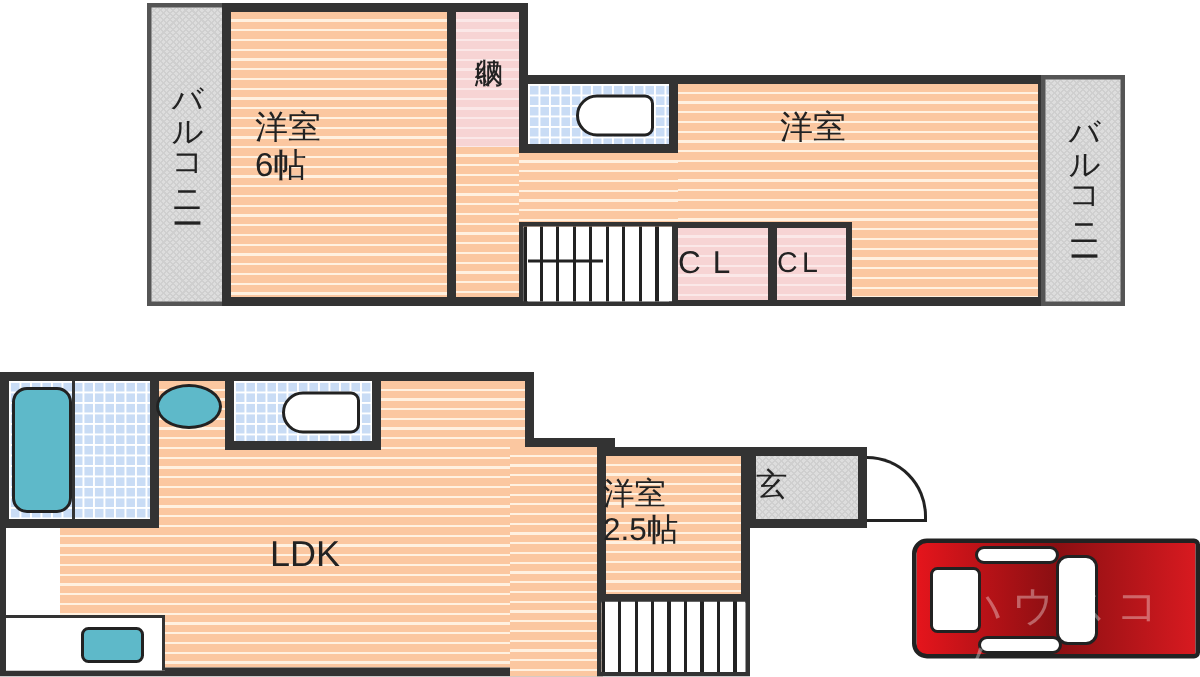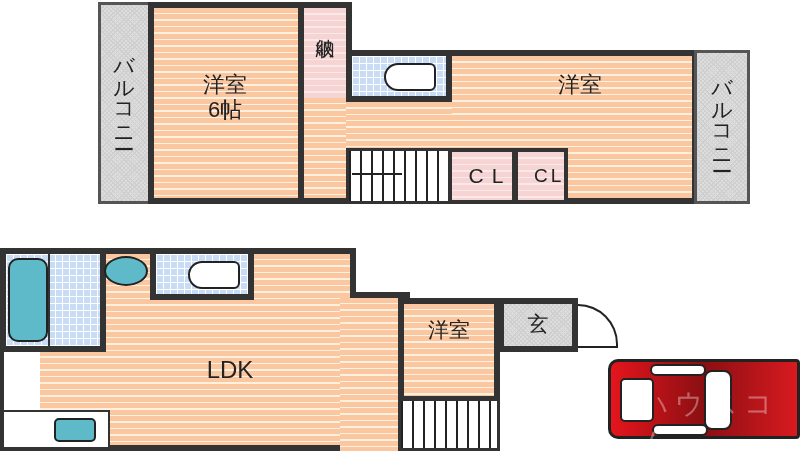--- a/index.html
+++ b/index.html
@@ -1,23 +1,23 @@
 <!DOCTYPE html>
 <html><head>
 <meta charset="utf-8">
 <style>
 html,body{margin:0;padding:0;background:#fff;}
 body{width:800px;height:451px;position:relative;overflow:hidden;font-family:"Liberation Sans",sans-serif;}
 .abs{position:absolute;box-sizing:border-box;}
 .wood{background:repeating-linear-gradient(180deg,#fbc7a0 0px,#fbc7a0 5px,#fff1e0 5px,#fff1e0 6.5px);}
 .tile{background-color:#c9dcf5;background-image:linear-gradient(#fff 1px,transparent 1px),linear-gradient(90deg,#fff 1px,transparent 1px);background-size:7px 7px;}
 .grey{background-color:#ddd;background-image:repeating-linear-gradient(45deg,#cfcfcf 0 1px,transparent 1px 3px),repeating-linear-gradient(-45deg,#cfcfcf 0 1px,transparent 1px 3px);}
-.pink{background:repeating-linear-gradient(180deg,#f7d4d4 0 5px,#fbe8e8 5px 6.5px);padding-left:16px;}
+.pink{background:repeating-linear-gradient(180deg,#f7d4d4 0 5px,#fbe8e8 5px 6.5px);}
 .wall{border:6px solid #333;}
-.lbl{color:#222;text-align:center;line-height:1.15;}
+.lbl{color:#222;line-height:1.15;}
 .vert{writing-mode:vertical-rl;text-orientation:upright;font-size:21px;color:#222;}
 .stairs{background:repeating-linear-gradient(90deg,#222 0 2px,#fff 2px 11px);border:3px solid #333;}
 .fixture{background:#5eb9c9;border:2px solid #222;}
 </style>
 </head>
 <body>
 
 <div class="abs grey" style="left:98px;top:2px;width:56px;height:202px;border:3px solid #555;"></div>
 <div class="abs vert" style="left:110px;top:42px;">バルコニー</div>
 
@@ -68,20 +68,21 @@
 
 <div class="abs" style="left:4px;top:352px;width:36px;height:95px;background:#fff;"></div>
 <div class="abs" style="left:4px;top:410px;width:106px;height:37px;background:#fff;border-top:2px solid #333;border-right:2px solid #333;"></div>
 <div class="abs fixture" style="left:54px;top:418px;width:42px;height:24px;border-radius:5px;"></div>
 
 <div class="abs lbl" style="left:180px;top:356px;width:100px;font-size:24px;">LDK</div>
 
 <div class="abs wood" style="left:398px;top:298px;width:102px;height:104px;border:6px solid #333;"></div>
 <div class="abs lbl" style="left:402px;top:318px;width:94px;font-size:21px;">
   <div>洋室</div>
+  <div>2.5帖</div>
 </div>
 <div class="abs stairs" style="left:398px;top:398px;width:102px;height:53px;"></div>
 
 <div class="abs grey lbl" style="left:498px;top:298px;width:80px;height:54px;border:6px solid #333;font-size:21px;padding-top:8px;">
   <span>玄</span>
 </div>
 <div class="abs" style="left:578px;top:304px;width:40px;height:44px;border:2px solid #222;border-left:none;border-radius:0 40px 0 0;"></div>
 
 <div class="abs" style="left:608px;top:359px;width:192px;height:80px;background:linear-gradient(90deg,#e5151c,#8a0f12 50%,#d81a20);border:3px solid #222;border-radius:10px 4px 4px 10px;"></div>
 <div class="abs" style="left:620px;top:378px;width:34px;height:44px;background:#fff;border:2px solid #222;border-radius:5px;"></div>

